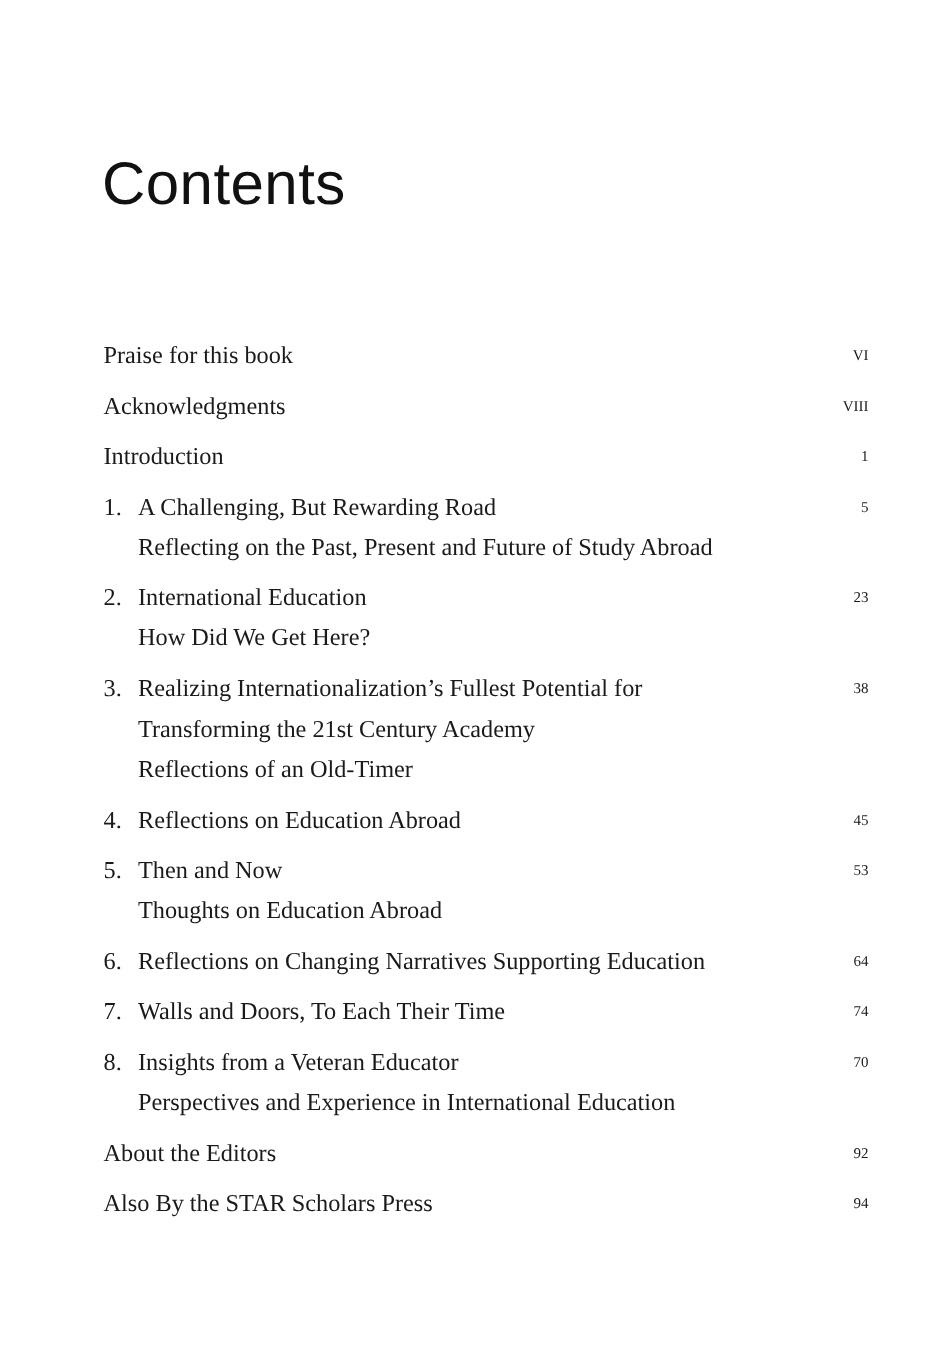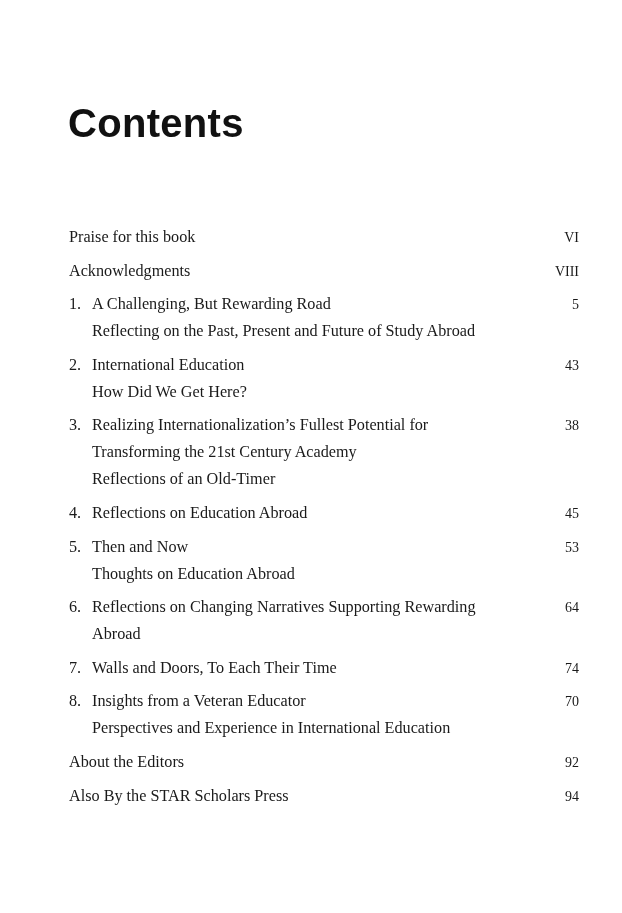--- a/index.html
+++ b/index.html
@@ -1,27 +1,27 @@
 <!DOCTYPE html>
 <html><head>
 <meta charset="utf-8">
 <style>
   html, body { margin: 0; padding: 0; background: #ffffff; }
   body { width: 622px; height: 913px; position: relative; overflow: hidden;
          font-family: "Liberation Serif", "DejaVu Serif", serif; color: #1a1a1a; }
   .title { position: absolute; left: 68px; top: 99px; font-size: 40px; line-height: 48px;
-           font-family: "Liberation Sans", "DejaVu Sans", sans-serif; font-weight: bold;
+           font-family: "Liberation Sans", "DejaVu Sans", sans-serif; font-weight: normal;
            letter-spacing: 0.3px; color: #111; margin: 0; }
   .toc { position: absolute; left: 69px; top: 224px; width: 510px; }
   .entry { position: relative; margin-bottom: 6.6px; }
   .line { font-size: 16.2px; line-height: 27px; height: 27px; white-space: nowrap; }
   .num { position: absolute; left: 0; top: 0; font-size: 16.2px; line-height: 27px; }
   .text { padding-left: 23px; }
   .entry.plain .text { padding-left: 0; }
-  .page { position: absolute; right: 0; top: 0; font-size: 14px; line-height: 27px; text-align: left; }
+  .page { position: absolute; right: 0; top: 0; font-size: 10px; line-height: 27px; text-align: left; }
 </style>
 </head>
 <body>
 
 <h1 class="title">Contents</h1>
 
 <div class="toc">
 
   <div class="entry plain">
     <div class="text">
@@ -30,37 +30,43 @@
     <span class="page">VI</span>
   </div>
 
   <div class="entry plain">
     <div class="text">
       <div class="line">Acknowledgments</div>
     </div>
     <span class="page">VIII</span>
   </div>
 
+  <div class="entry plain">
+    <div class="text">
+      <div class="line">Introduction</div>
+    </div>
+    <span class="page">1</span>
+  </div>
 
   <div class="entry">
     <span class="num">1.</span>
     <div class="text">
       <div class="line">A Challenging, But Rewarding Road</div>
       <div class="line">Reflecting on the Past, Present and Future of Study Abroad</div>
     </div>
     <span class="page">5</span>
   </div>
 
   <div class="entry">
     <span class="num">2.</span>
     <div class="text">
       <div class="line">International Education</div>
       <div class="line">How Did We Get Here?</div>
     </div>
-    <span class="page">43</span>
+    <span class="page">23</span>
   </div>
 
   <div class="entry">
     <span class="num">3.</span>
     <div class="text">
       <div class="line">Realizing Internationalization’s Fullest Potential for</div>
       <div class="line">Transforming the 21st Century Academy</div>
       <div class="line">Reflections of an Old-Timer</div>
     </div>
     <span class="page">38</span>
@@ -79,22 +85,21 @@
     <div class="text">
       <div class="line">Then and Now</div>
       <div class="line">Thoughts on Education Abroad</div>
     </div>
     <span class="page">53</span>
   </div>
 
   <div class="entry">
     <span class="num">6.</span>
     <div class="text">
-      <div class="line">Reflections on Changing Narratives Supporting Rewarding</div>
-      <div class="line">Abroad</div>
+      <div class="line">Reflections on Changing Narratives Supporting Education</div>
     </div>
     <span class="page">64</span>
   </div>
 
   <div class="entry">
     <span class="num">7.</span>
     <div class="text">
       <div class="line">Walls and Doors, To Each Their Time</div>
     </div>
     <span class="page">74</span>

